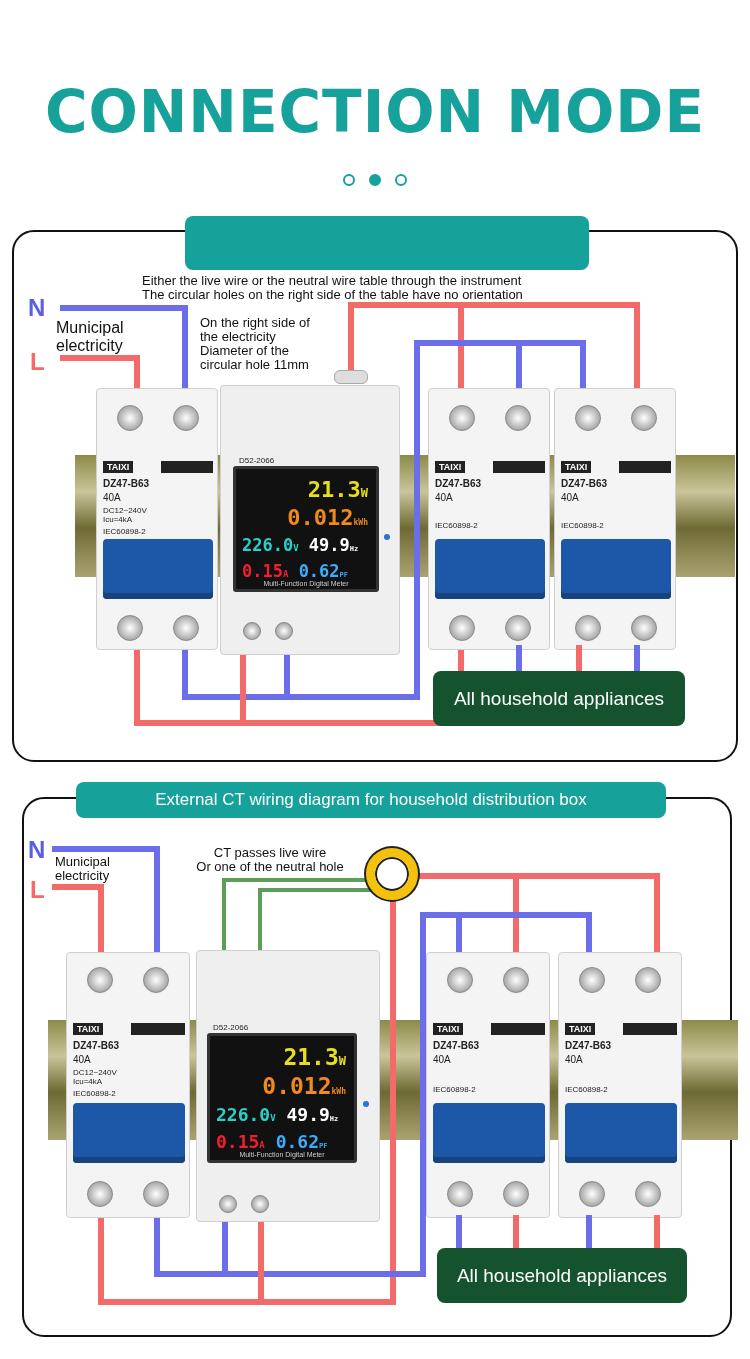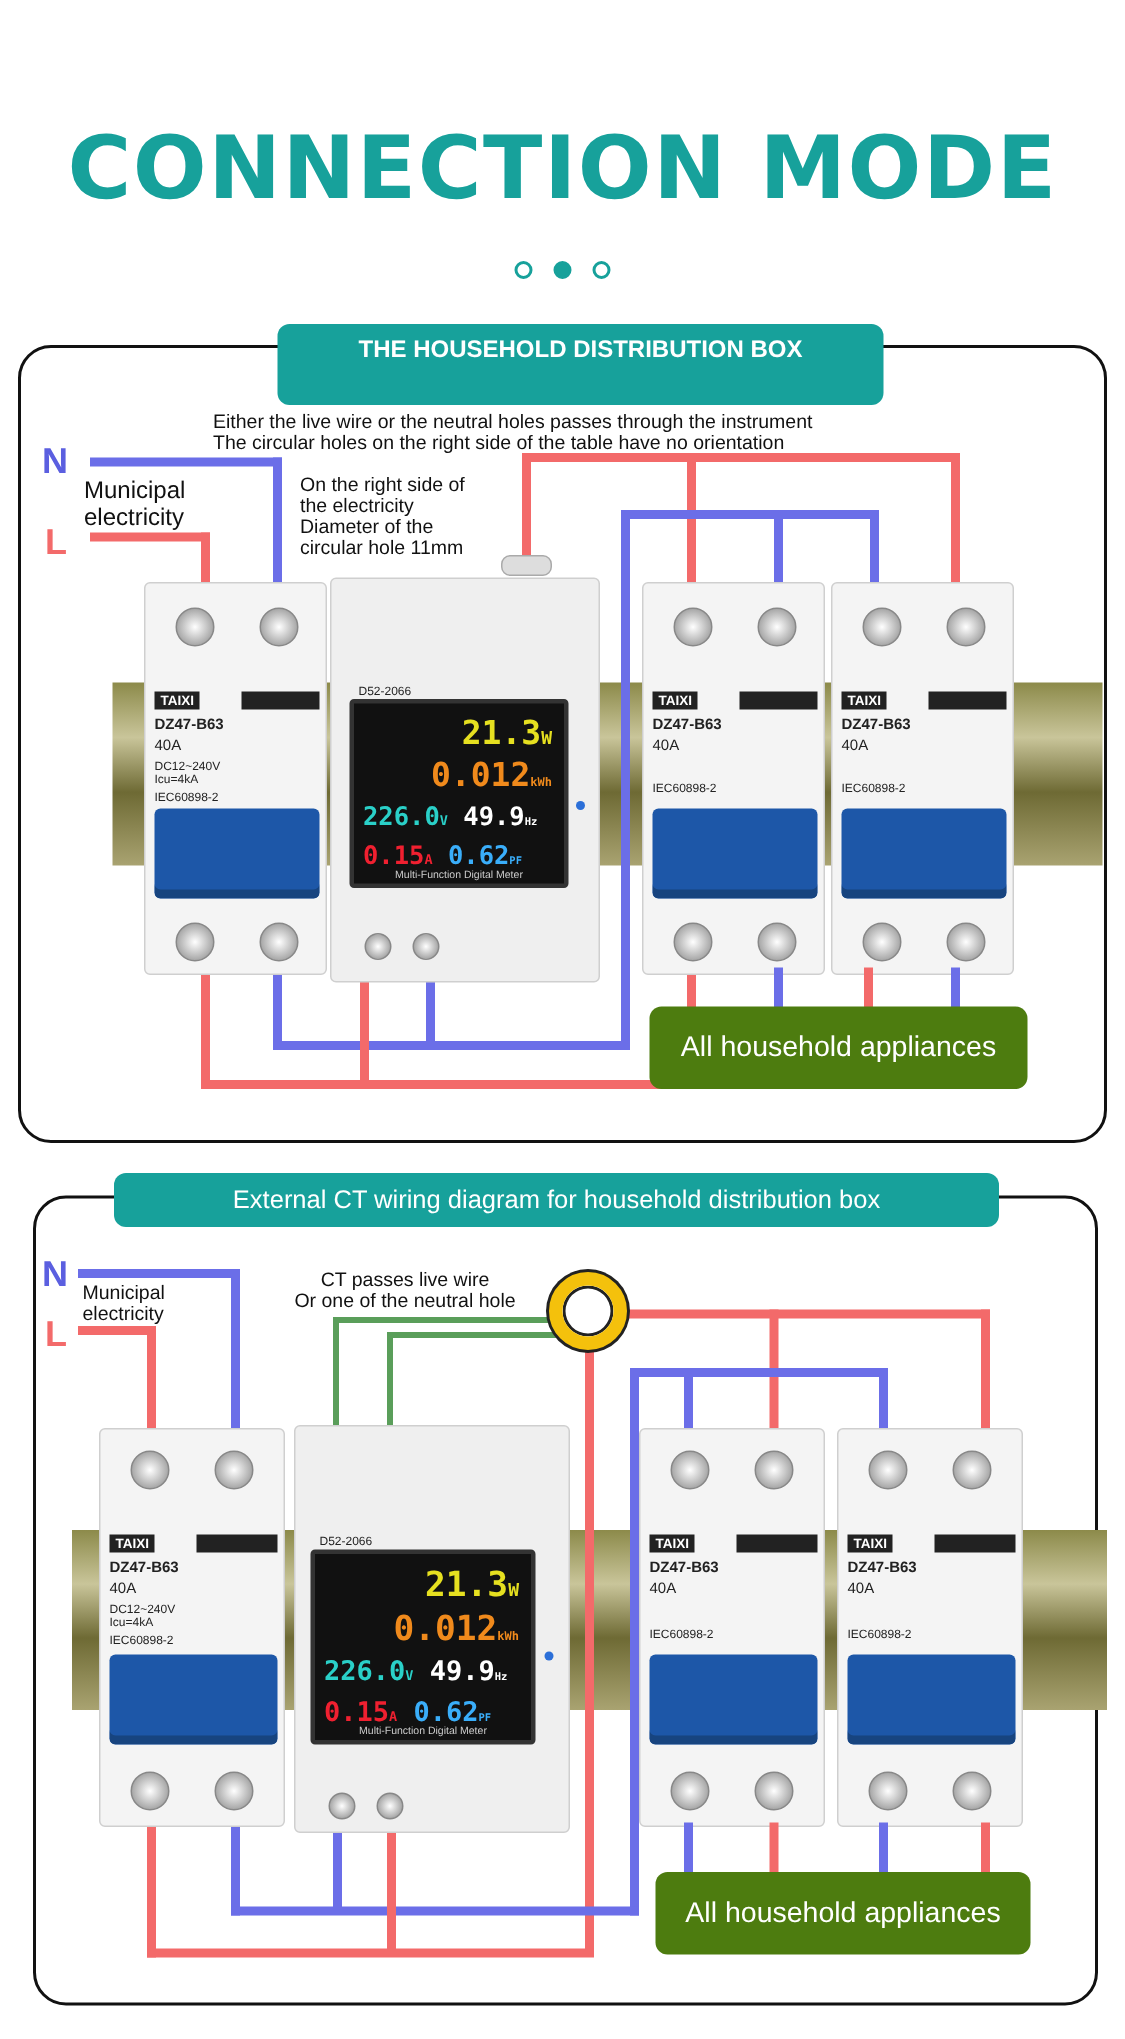--- a/index.html
+++ b/index.html
@@ -17,21 +17,21 @@
   .blue { background: #6b6ee8; }
   .green { background: #5a9e5a; }
   .rail { position: absolute; background: linear-gradient(#8c8a4a, #c9c59a 30%, #6e6a34 60%, #a9a371); }
   .breaker { position: absolute; background: #f4f4f4; border: 1px solid #cfcfcf; border-radius: 4px; }
   .screw { position: absolute; width: 26px; height: 26px; border-radius: 50%; background: radial-gradient(#fff, #a9a9a9 70%, #777); border: 1px solid #888; }
   .handle { position: absolute; background: #1d57a8; border-radius: 4px; box-shadow: inset 0 -6px 0 #17447f; }
   .blabel { position: absolute; font-size: 8px; line-height: 9px; color: #222; }
   .brand { position: absolute; background: #222; color: #fff; font-size: 9px; font-weight: bold; padding: 1px 4px; }
   .meter { position: absolute; background: #efefef; border: 1px solid #cfcfcf; border-radius: 4px; }
   .screen { position: absolute; background: #111; border: 3px solid #333; border-radius: 3px; font-family: "DejaVu Sans Mono", monospace; font-weight: bold; }
-  .appl { position: absolute; background: #4d7c0f; color: #fff; border-radius: 8px; font-size: 19px; display: flex; align-items: center; justify-content: center; }
+  .appl { position: absolute; background: #14532d; color: #fff; border-radius: 8px; font-size: 19px; display: flex; align-items: center; justify-content: center; }
   .note { position: absolute; font-size: 13px; line-height: 14px; color: #111; }
   .letter { position: absolute; font-size: 24px; font-weight: bold; }
 </style>
 </head>
 <body>
 
 <div class="abs title">CONNECTION MODE</div>
 <div class="abs dots">
   <span class="dot"></span>
   <span class="dot on"></span>
@@ -68,26 +68,25 @@
   <div>Municipal</div>
   <div>electricity</div>
 </div>
 <div class="note" style="left:200px;top:316px;">
   <div>On the right side of</div>
   <div>the electricity</div>
   <div>Diameter of the</div>
   <div>circular hole 11mm</div>
 </div>
 <div class="note" style="left:142px;top:274px;">
-  <div>Either the live wire or the neutral holes passes through the instrument</div>
+  <div>Either the live wire or the neutral wire table through the instrument</div>
   <div>The circular holes on the right side of the table have no orientation</div>
 </div>
 
 <div class="abs banner" style="left:185px;top:216px;width:404px;height:54px;font-size:16px;line-height:20px;padding-top:8px;">
-  <div>THE HOUSEHOLD DISTRIBUTION BOX</div>
 </div>
 
 <div class="breaker" style="left:96px;top:388px;width:122px;height:262px;">
   <div class="screw" style="left:20px;top:16px;"></div>
   <div class="screw" style="left:76px;top:16px;"></div>
   <div class="brand" style="left:6px;top:72px;">TAIXI</div>
   <div class="brand" style="left:64px;top:72px;width:52px;height:12px;"></div>
   <div class="blabel" style="left:6px;top:90px;font-size:10px;font-weight:bold;">DZ47-B63</div>
   <div class="blabel" style="left:6px;top:104px;font-size:10px;">40A</div>
   <div class="blabel" style="left:6px;top:117px;">DC12~240V</div>

